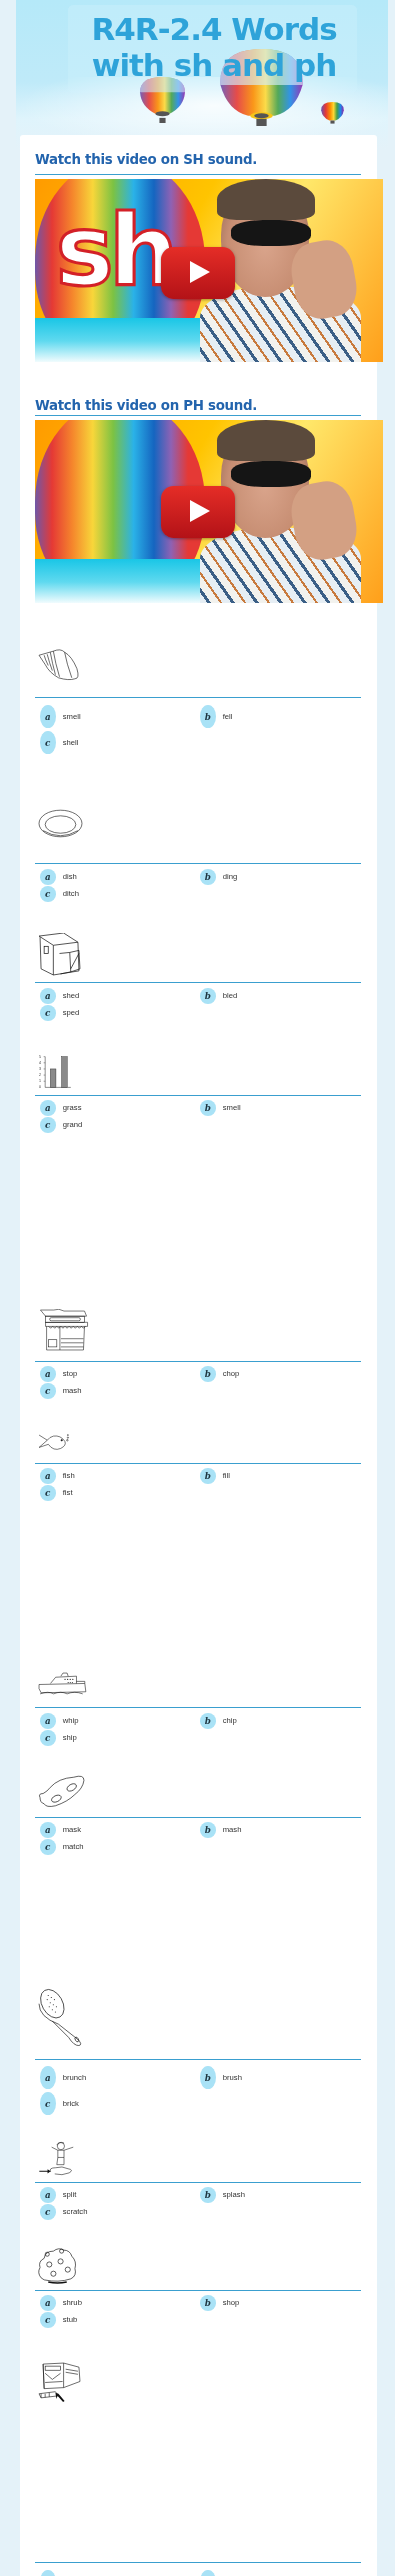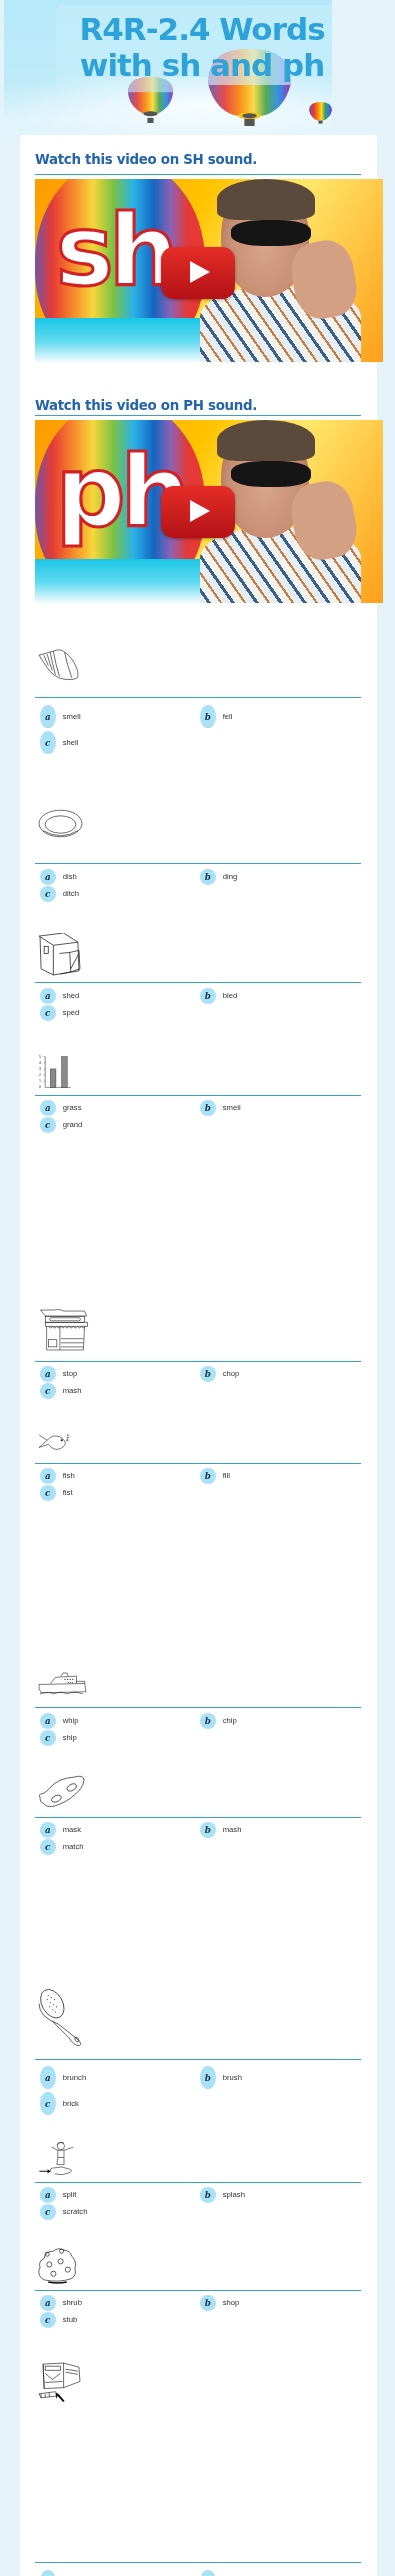--- a/index.html
+++ b/index.html
@@ -6,21 +6,21 @@
   html, body { width: 396px; }
   body {
     background: #e4f2f9;
     font-family: "Liberation Sans", sans-serif;
     color: #333;
     position: relative;
     height: 3994px;
     overflow: hidden;
   }
   .header {
-    position: absolute; left: 4px; top: 0; width: 328px; height: 149px;
+    position: absolute; left: 16px; top: 0; width: 372px; height: 149px;
     background: linear-gradient(180deg, #b5e9f9 0%, #bfeaf9 55%, #dff4fc 80%, #e4f2f9 100%);
     overflow: hidden;
   }
   .header .haze {
     position: absolute; left: 52px; top: 5.2px; width: 289px; height: 88px;
     background: rgba(200,238,252,0.55); border-radius: 5.2px;
   }
   .header .cloud {
     position: absolute; left: 0; top: 77px; width: 396px; height: 72px;
     background: radial-gradient(ellipse at 50% 40%, rgba(255,255,255,0.85) 0%, rgba(255,255,255,0.3) 45%, rgba(255,255,255,0) 70%);
@@ -162,21 +162,20 @@
       <div class="hand"></div>
   </div>
   <div class="play" style="top:68px;"></div>
 </div>
 
 <div class="h2" style="top:398px;">Watch this video on PH sound.</div>
 <div class="rule" style="top:415px;"></div>
 <div class="video" style="top:420px;height:183px;">
   <div class="balloon-bg"></div>
   <div class="sea"></div>
-  <div class="letters">ph</div>
   <div class="person">
     <div class="shirt"></div>
       <div class="head"></div>
       <div class="hair"></div>
       <div class="glasses"></div>
       <div class="hand"></div>
   </div>
   <div class="play" style="top:66px;"></div>
 </div>
 

